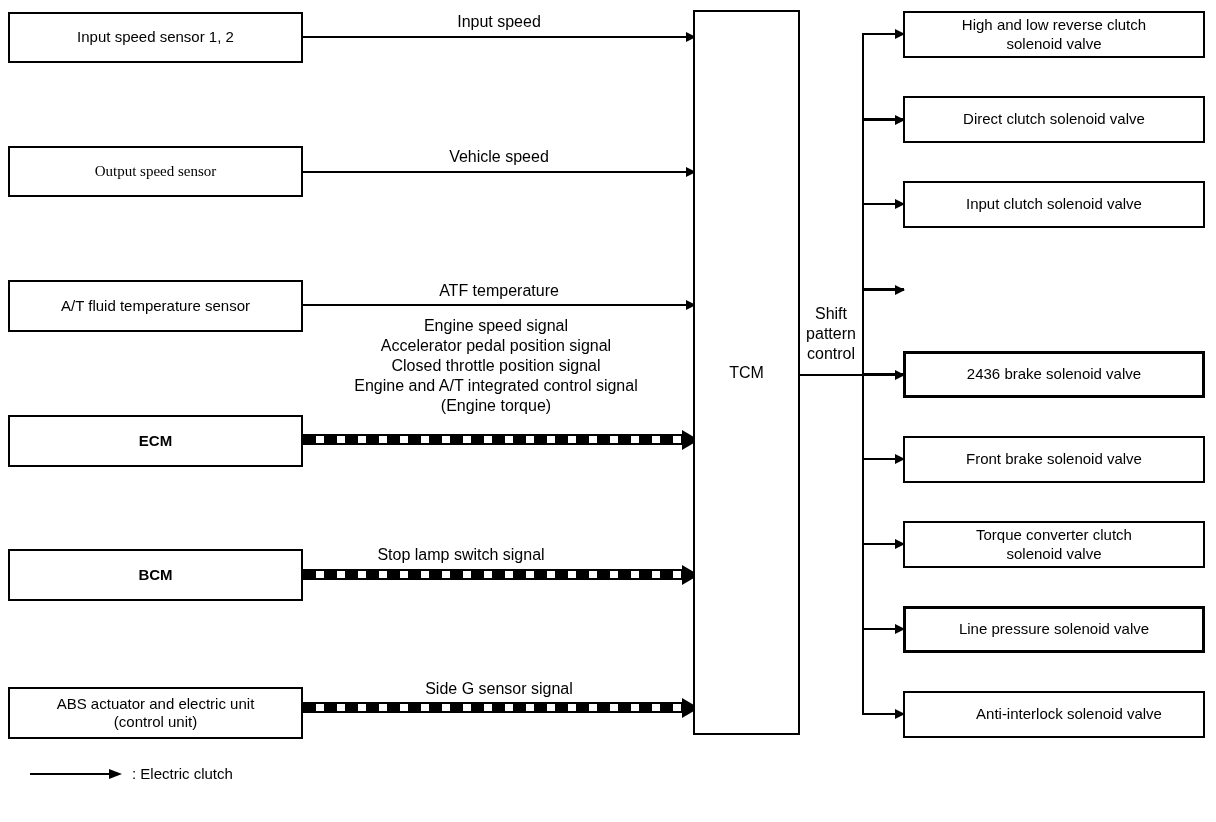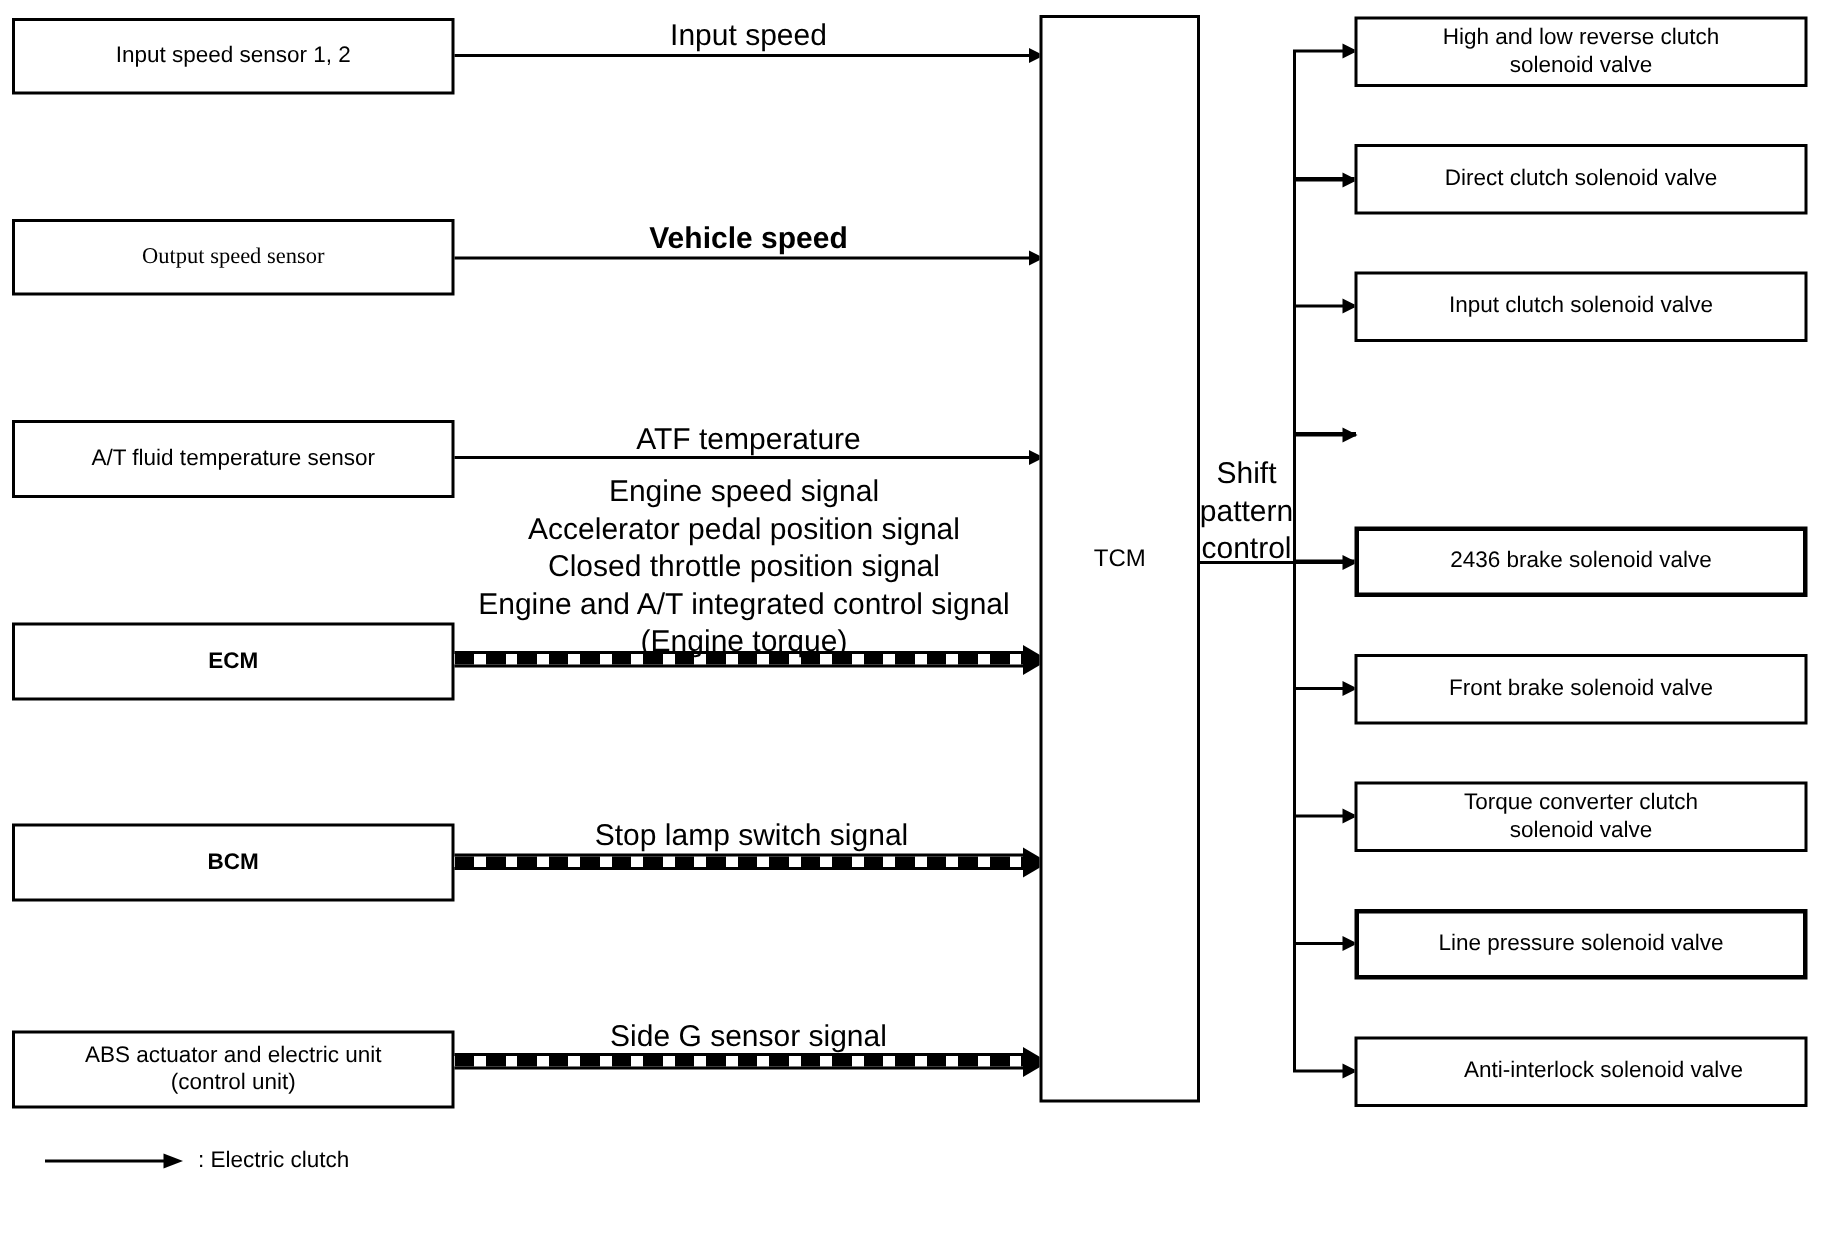--- a/index.html
+++ b/index.html
@@ -91,21 +91,21 @@
     height: 0;
     transform: translateY(-50%);
     border-left: 17px solid #000;
     border-top: 10px solid transparent;
     border-bottom: 10px solid transparent;
   }
 
   
   .label {
     position: absolute;
-    font-size: 20px;
+    font-size: 16px;
     line-height: 1.25;
     text-align: center;
     white-space: pre;
     color: #000;
   }
 
   
   #legend { position: absolute; }
   .legend-row {
     position: absolute;
@@ -183,40 +183,40 @@
   </div>
 
   <div class="eline" style="left:303px; top:36px; width:392px;">
       <i class="head"></i>
     </div>
   <div class="label" style="left:303px; top:12px; width:392px;">Input speed</div>
 
   <div class="eline" style="left:303px; top:171px; width:392px;">
       <i class="head"></i>
     </div>
-  <div class="label" style="left:303px; top:147px; width:392px;font-weight:bold;">Vehicle speed</div>
+  <div class="label" style="left:303px; top:147px; width:392px;">Vehicle speed</div>
 
   <div class="eline" style="left:303px; top:304px; width:392px;">
       <i class="head"></i>
     </div>
   <div class="label" style="left:303px; top:281px; width:392px;">ATF temperature</div>
 
   <div class="canline" style="left:303px; top:434px; width:380px;">
       <i class="canhead"></i>
     </div>
   <div class="label" style="left:300px; top:316px; width:392px;">Engine speed signal
 Accelerator pedal position signal
 Closed throttle position signal
 Engine and A/T integrated control signal
 (Engine torque)</div>
 
   <div class="canline" style="left:303px; top:569px; width:380px;">
       <i class="canhead"></i>
     </div>
-  <div class="label" style="left:303px; top:545px; width:316px;margin-left:40px;">Stop lamp switch signal</div>
+  <div class="label" style="left:303px; top:545px; width:316px;">Stop lamp switch signal</div>
 
   <div class="canline" style="left:303px; top:702px; width:380px;">
       <i class="canhead"></i>
     </div>
   <div class="label" style="left:303px; top:679px; width:392px;">Side G sensor signal</div>
 
   <div id="tcm-box" style="left:693px; top:10px; width:107px; height:725px;">
     <span>TCM</span>
   </div>
 

